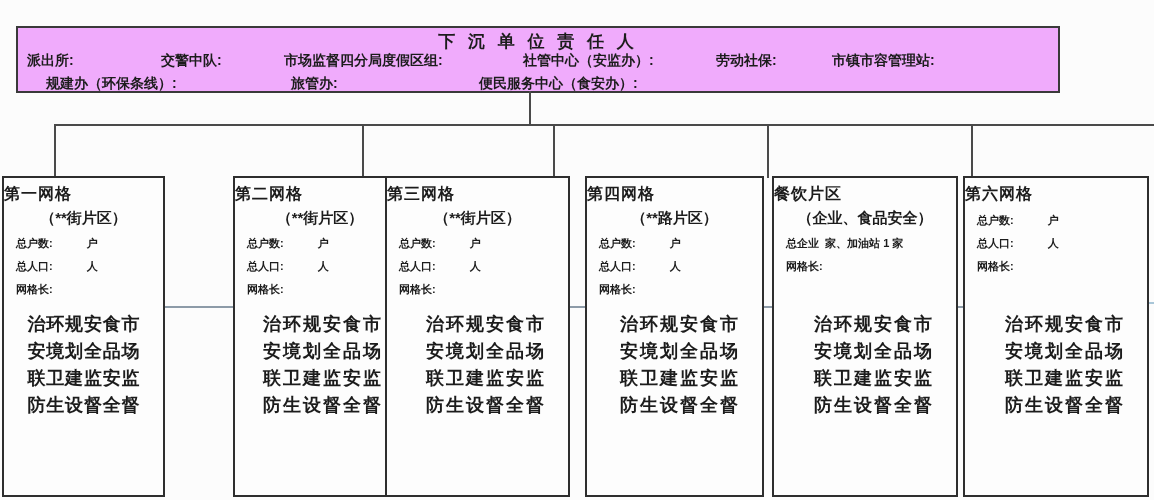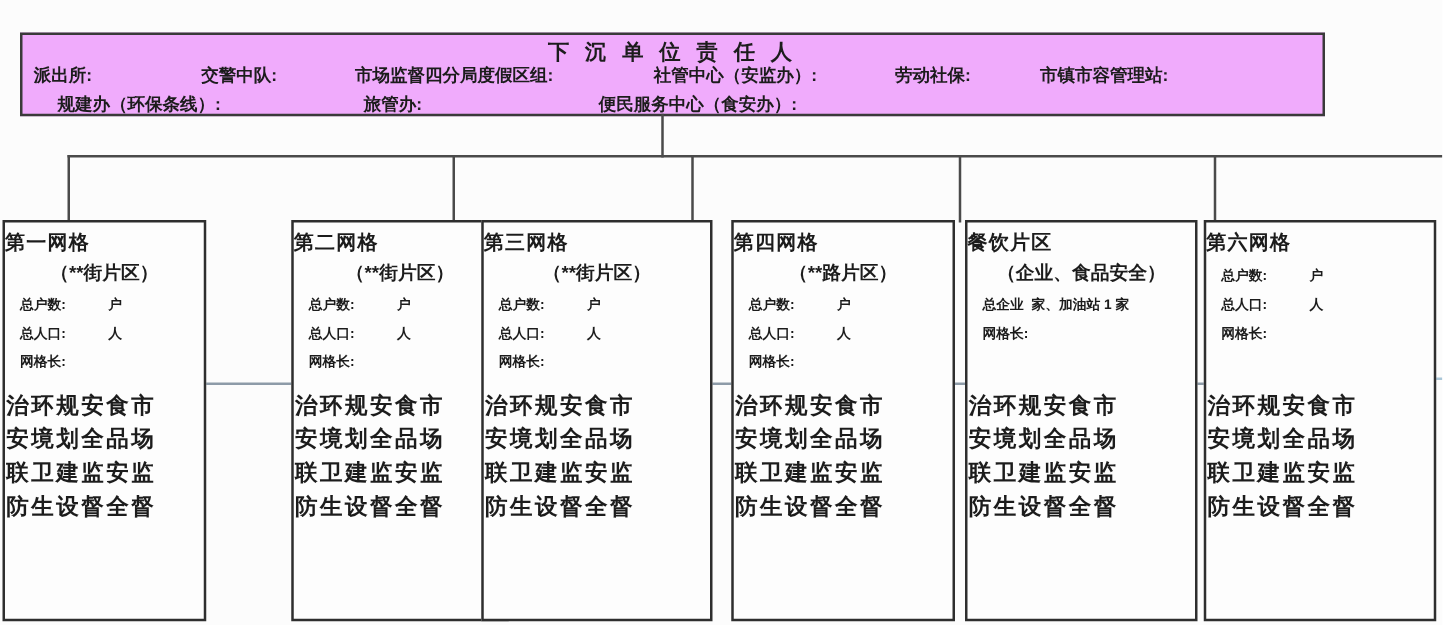--- a/index.html
+++ b/index.html
@@ -56,21 +56,21 @@
   .b4 { left:585px; width:175px; }
   .b5 { left:772px; width:182px; }
   .b6 { left:963px; width:182px; }
 
   .g-title { text-align:left; margin-top:6px;  font-size:16px; letter-spacing:1px; }
   .g-sub   { text-align:center; margin-top:4px;  font-size:15px; }
   .g-line  { margin:8px 0 0 12px; font-size:11px; white-space:pre; }
   .g-unit  { display:inline-block; margin-left:34px; }
   .duties {
     position:absolute; left:0; right:0; top:133px;
-    display:flex; justify-content:flex-start; padding:0 0;
+    display:flex; justify-content:flex-end; padding:0 23px;
   }
   .duty {
     width:20px; font-size:18px; line-height:27px;
     word-break:break-all; text-align:center;
   }
 </style>
 </head>
 <body>
 
 <div class="canvas">

